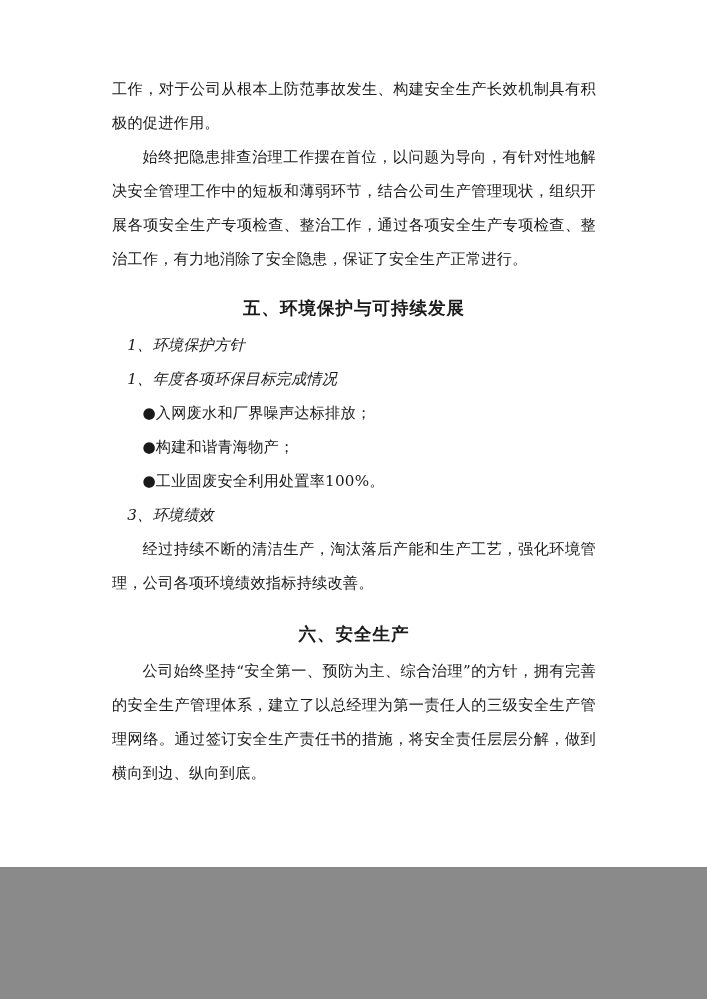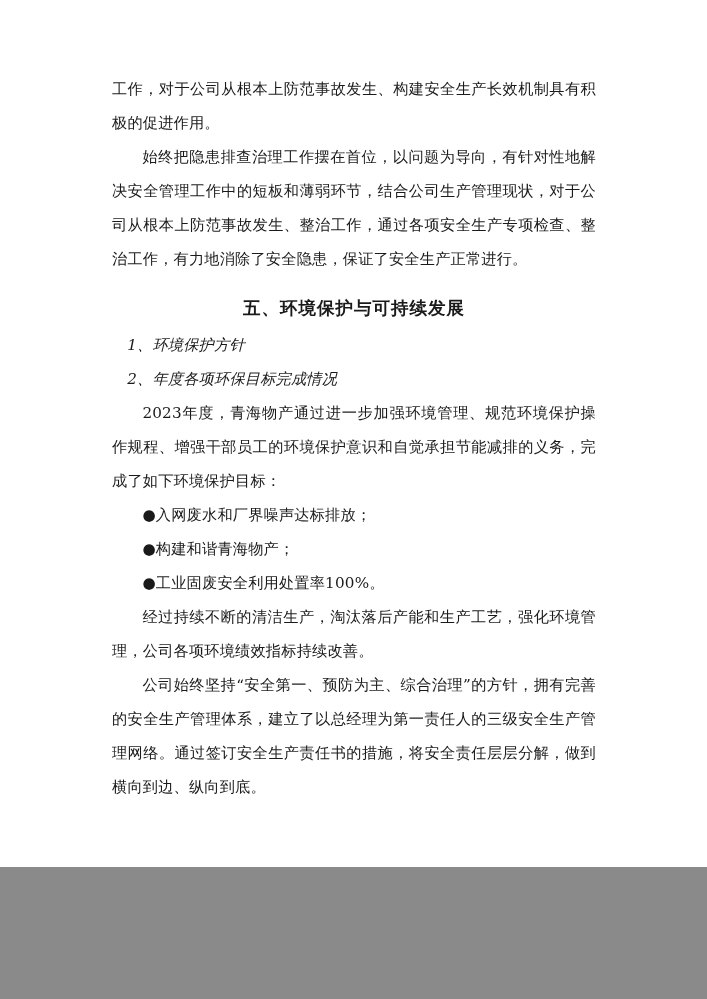--- a/index.html
+++ b/index.html
@@ -66,39 +66,40 @@
   }
 </style>
 </head>
 <body>
 
 <div class="page">
   <div class="content">
 
     <p class="para">工作，对于公司从根本上防范事故发生、构建安全生产长效机制具有积极的促进作用。</p>
 
-    <p class="para indent2">始终把隐患排查治理工作摆在首位，以问题为导向，有针对性地解决安全管理工作中的短板和薄弱环节，结合公司生产管理现状，对于公司从根本上防范事故发生、整治工作，通过各项安全生产专项检查、整治工作，有力地消除了安全隐患，保证了安全生产正常进行。</p>
+    <p class="para indent2">始终把隐患排查治理工作摆在首位，以问题为导向，有针对性地解决安全管理工作中的短板和薄弱环节，结合公司生产管理现状，组织开展各项安全生产专项检查、整治工作，通过各项安全生产专项检查、整治工作，有力地消除了安全隐患，保证了安全生产正常进行。</p>
 
     <h2 class="heading h-sec5">五、环境保护与可持续发展</h2>
 
     <p class="para indent1">1、环境保护方针</p>
 
 
-    <p class="para indent1">2、年度各项环保目标完成情况</p>
+    <p class="para indent1">1、年度各项环保目标完成情况</p>
 
-    <p class="para indent2">2023年度，青海物产通过进一步加强环境管理、规范环境保护操作规程、增强干部员工的环境保护意识和自觉承担节能减排的义务，完成了如下环境保护目标：</p>
 
     <p class="para bullet-line">●入网废水和厂界噪声达标排放；</p>
 
     <p class="para bullet-line">●构建和谐青海物产；</p>
 
     <p class="para bullet-line">●工业固废安全利用处置率100%。</p>
 
+    <p class="para indent1">3、环境绩效</p>
 
     <p class="para indent2">经过持续不断的清洁生产，淘汰落后产能和生产工艺，强化环境管理，公司各项环境绩效指标持续改善。</p>
 
+    <h2 class="heading h-sec6">六、安全生产</h2>
 
     <p class="para indent2">公司始终坚持“安全第一、预防为主、综合治理”的方针，拥有完善的安全生产管理体系，建立了以总经理为第一责任人的三级安全生产管理网络。通过签订安全生产责任书的措施，将安全责任层层分解，做到横向到边、纵向到底。</p>
 
   </div>
 
   <div class="page-number">5</div>
 </div>
 
 </body></html>

